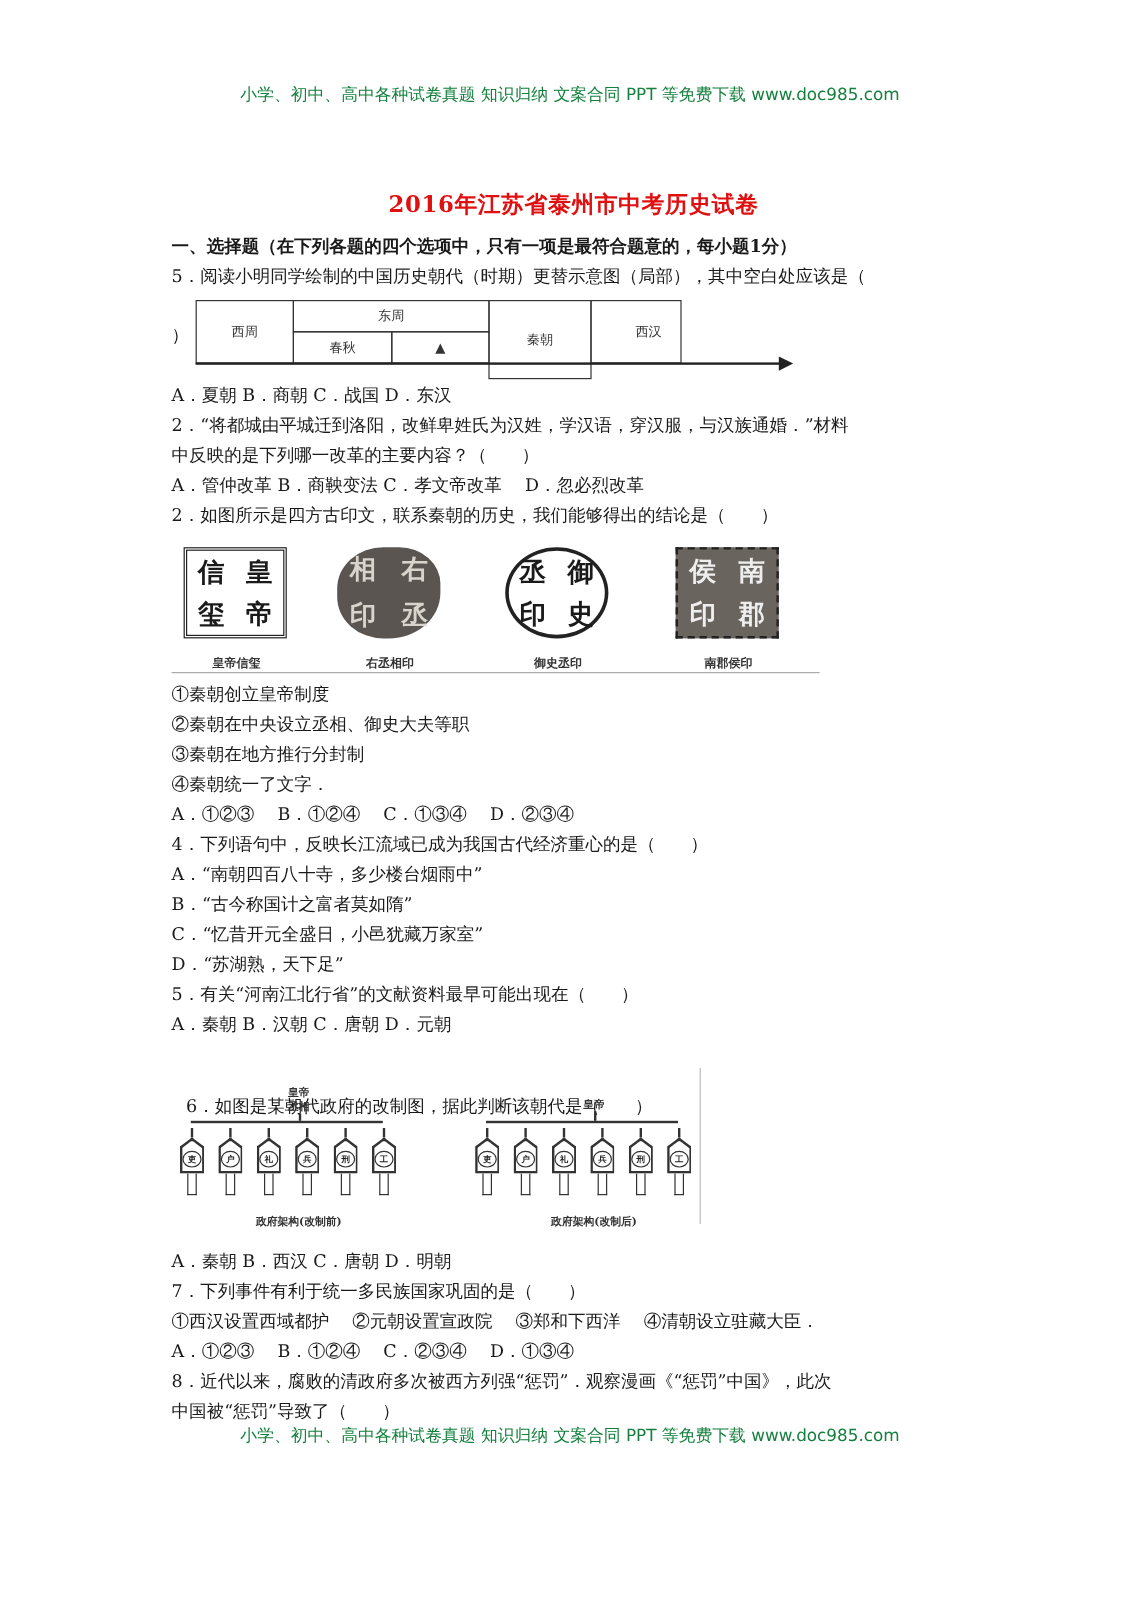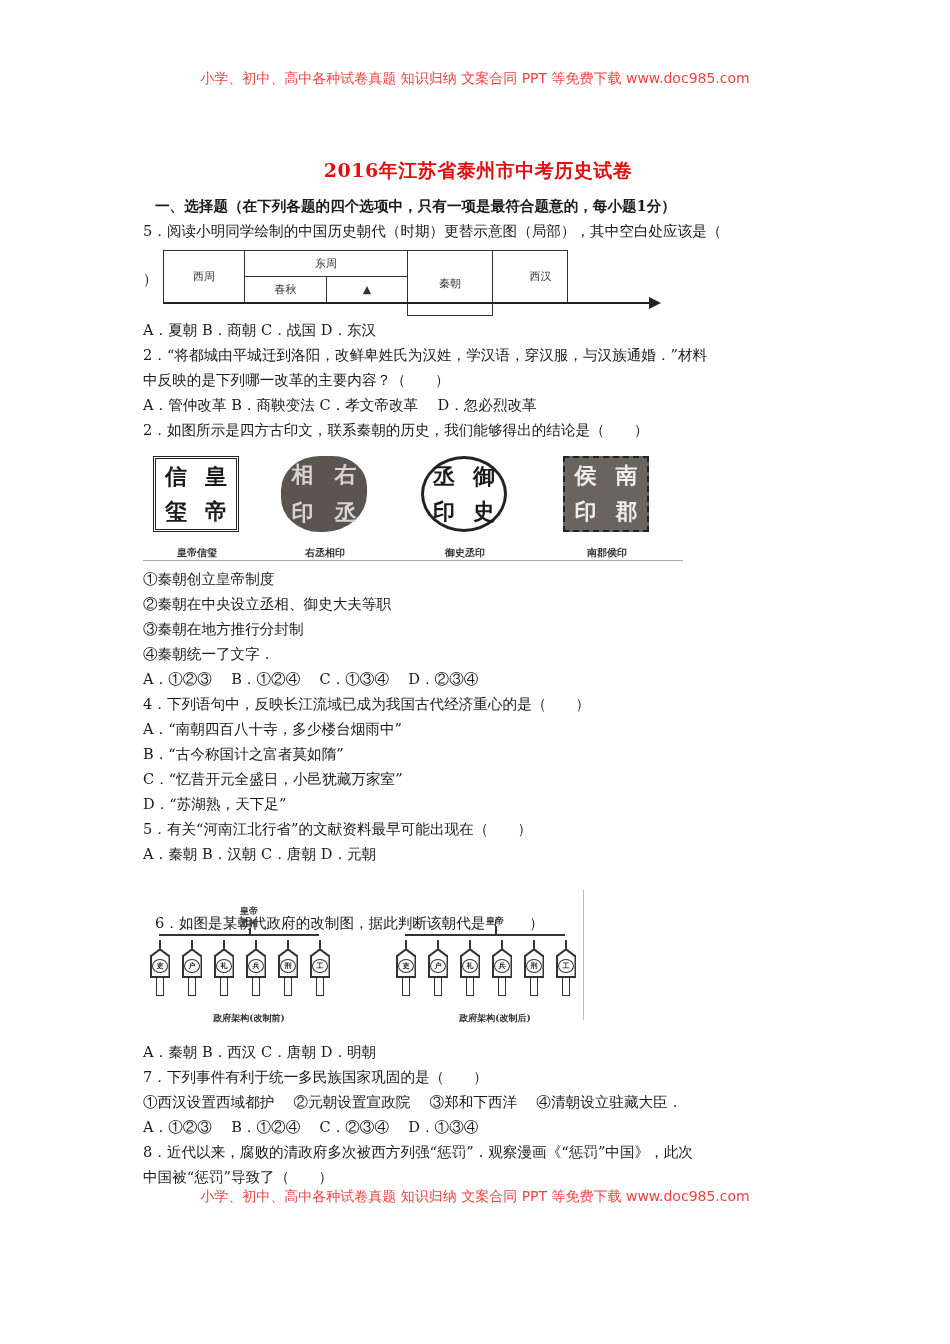--- a/index.html
+++ b/index.html
@@ -1,24 +1,24 @@
 <!DOCTYPE html>
 <html><head>
 <meta charset="utf-8">
 <style>
   html, body { margin: 0; padding: 0; background: #ffffff; }
   body { width: 950px; height: 1344px; position: relative; overflow: hidden;
          font-family: "DejaVu Serif", "Liberation Serif", serif; color: #1a1a1a; }
   .hdr { position: absolute; left: 0; width: 950px; text-align: center;
-         font-family: "DejaVu Sans", "Liberation Sans", sans-serif; font-size: 14px; color: #ef4444; }
+         font-family: "DejaVu Sans", "Liberation Sans", sans-serif; font-size: 14px; color: #15803d; }
   .page { position: absolute; left: 143px; top: 0; width: 670px; }
   .title { position: absolute; top: 158px; left: 0; width: 670px; text-align: center;
            color: #e01010; font-size: 19px; font-weight: bold; letter-spacing: 0.5px; }
   .line { position: absolute; left: 0; font-size: 14.6px; white-space: nowrap; line-height: 20px; }
-  .bold { font-weight: bold; margin-left: 12px; }
+  .bold { font-weight: bold; }
   
   .timeline { position: absolute; left: 0; top: 248px; width: 520px; height: 60px; }
   .tl-paren { position: absolute; left: 0; top: 22px; font-size: 14.6px; }
   .tl-axis { position: absolute; left: 20px; top: 54px; width: 490px; height: 2px; background: #222; }
   .tl-arrow { position: absolute; left: 506px; top: 49px; width: 0; height: 0;
               border-top: 6px solid transparent; border-bottom: 6px solid transparent; border-left: 12px solid #222; }
   .tl-box { position: absolute; border: 1.5px solid #333; box-sizing: border-box;
             display: flex; align-items: center; justify-content: center; font-size: 11px; color: #333; }
   
   .seals { position: absolute; left: 0; top: 450px; width: 540px; height: 110px; border-bottom: 1px solid #aaa; }

